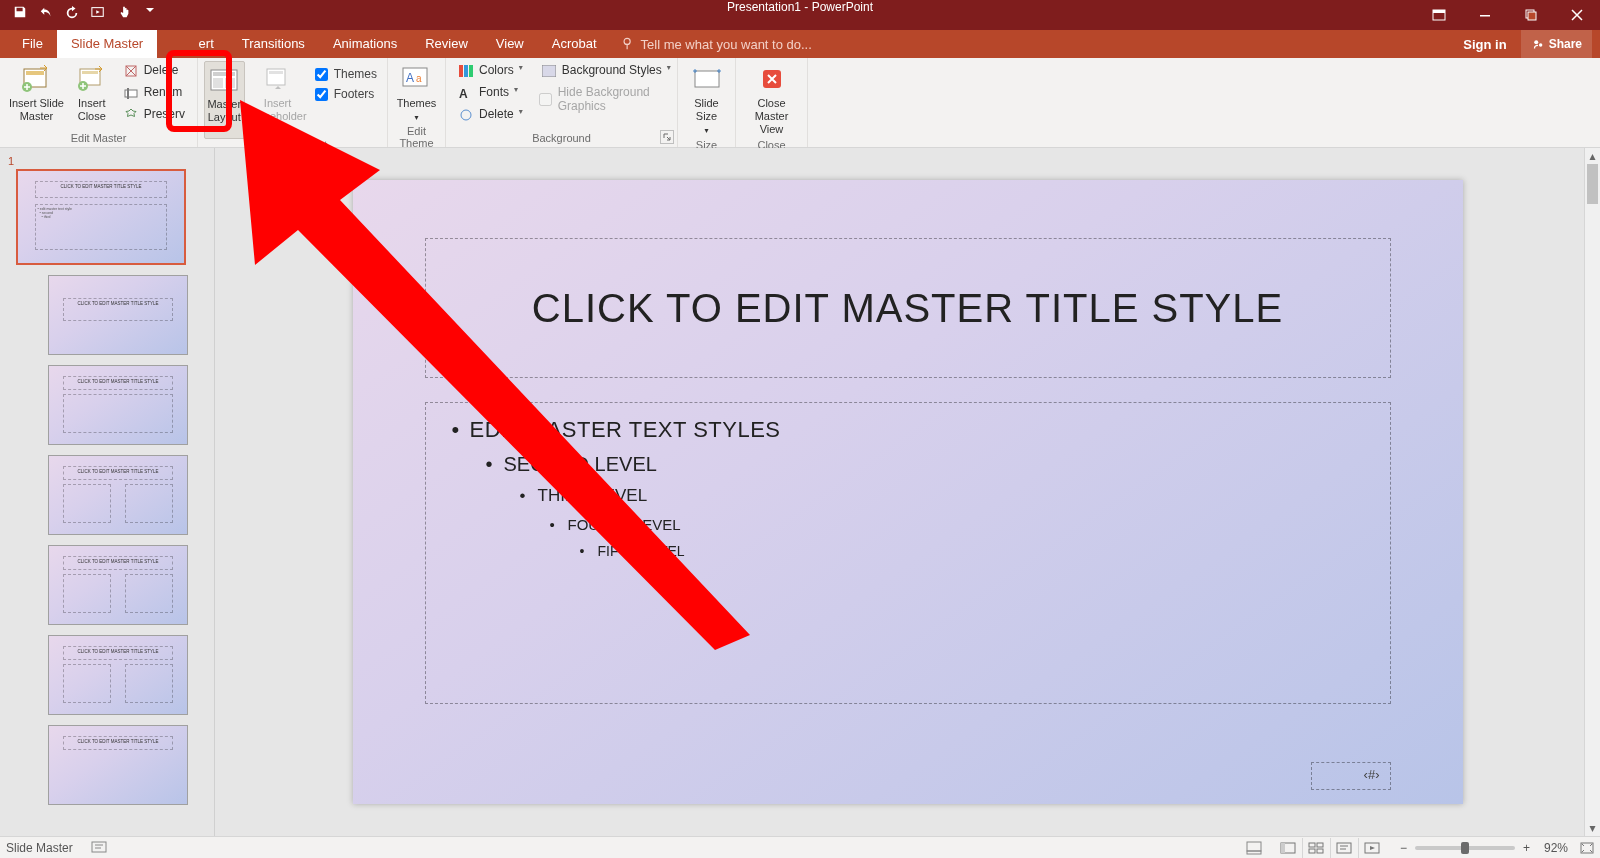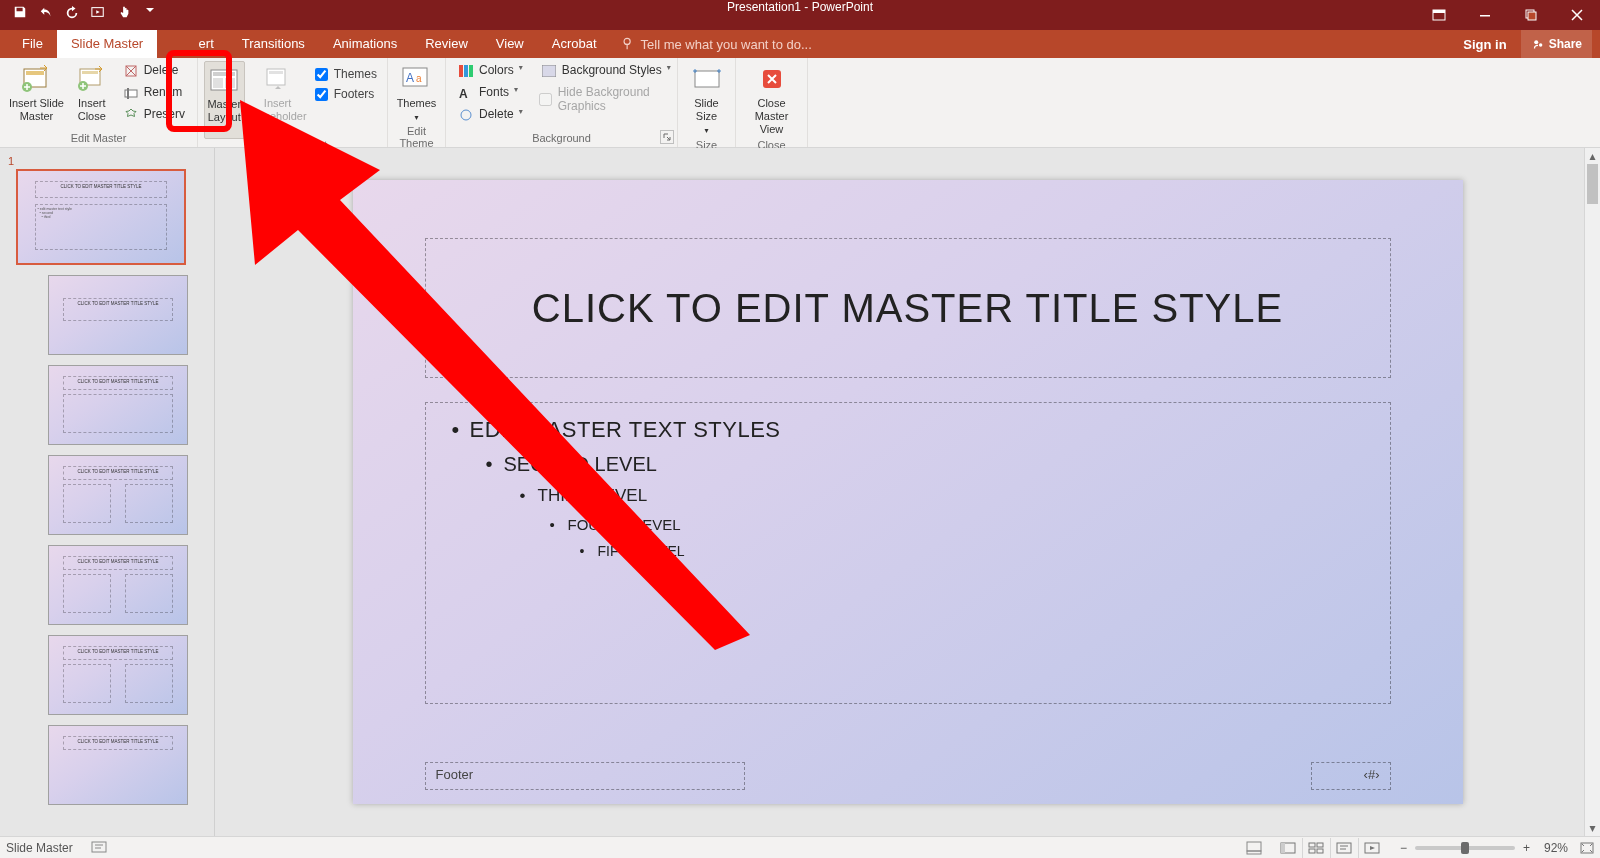--- a/index.html
+++ b/index.html
@@ -428,21 +428,20 @@
       </div>
       <div class="ph ph-body">
         <ul>
           <li class="lvl1">EDIT MASTER TEXT STYLES</li>
           <li class="lvl2">SECOND LEVEL</li>
           <li class="lvl3">THIRD LEVEL</li>
           <li class="lvl4">FOURTH LEVEL</li>
           <li class="lvl5">FIFTH LEVEL</li>
         </ul>
       </div>
-      <div class="ph ph-footer ph-ft-l">Footer</div>
       <div class="ph ph-footer ph-ft-r">‹#›</div>
     </div>
     <div class="vscroll">
       <div class="arrow">▴</div>
       <div class="athumb"></div>
       <div class="arrow" style="position:absolute;bottom:0;width:100%">▾</div>
     </div>
   </div>
 </div>
 

